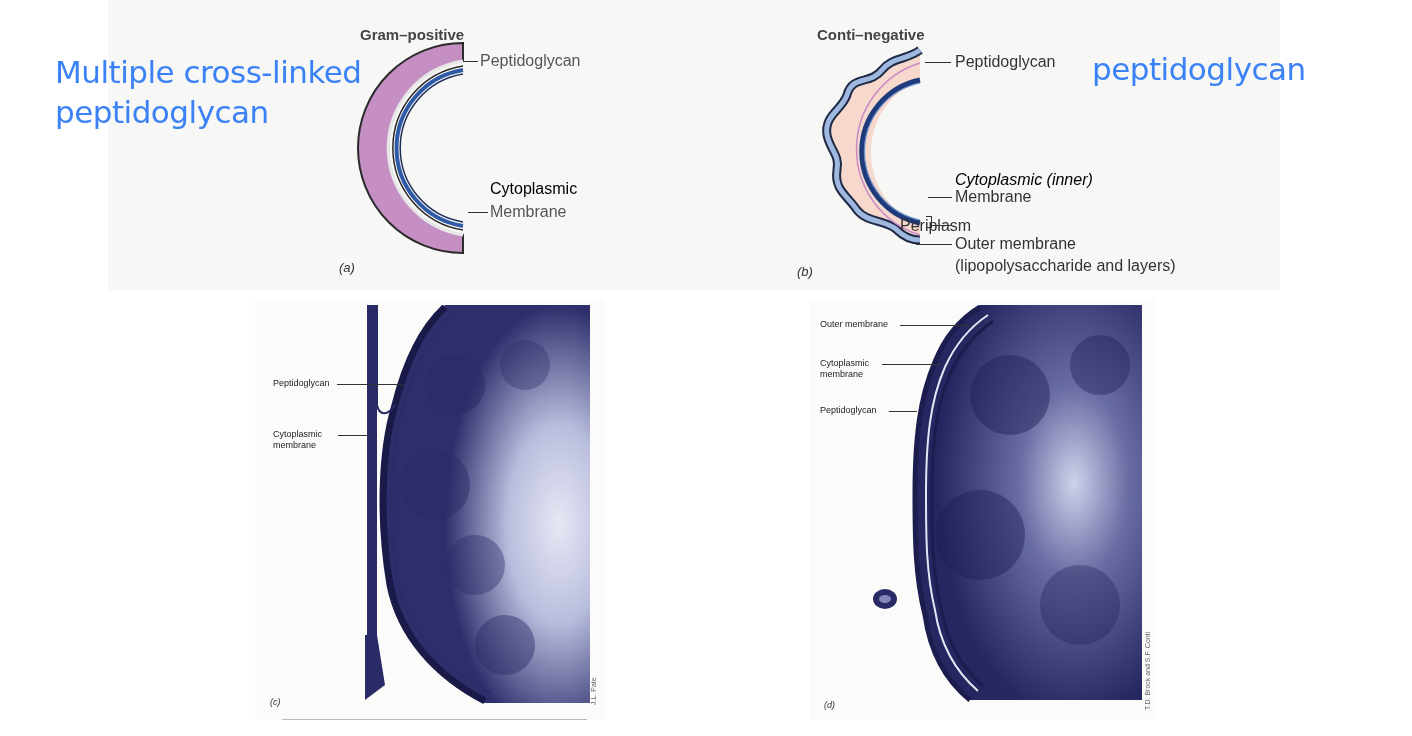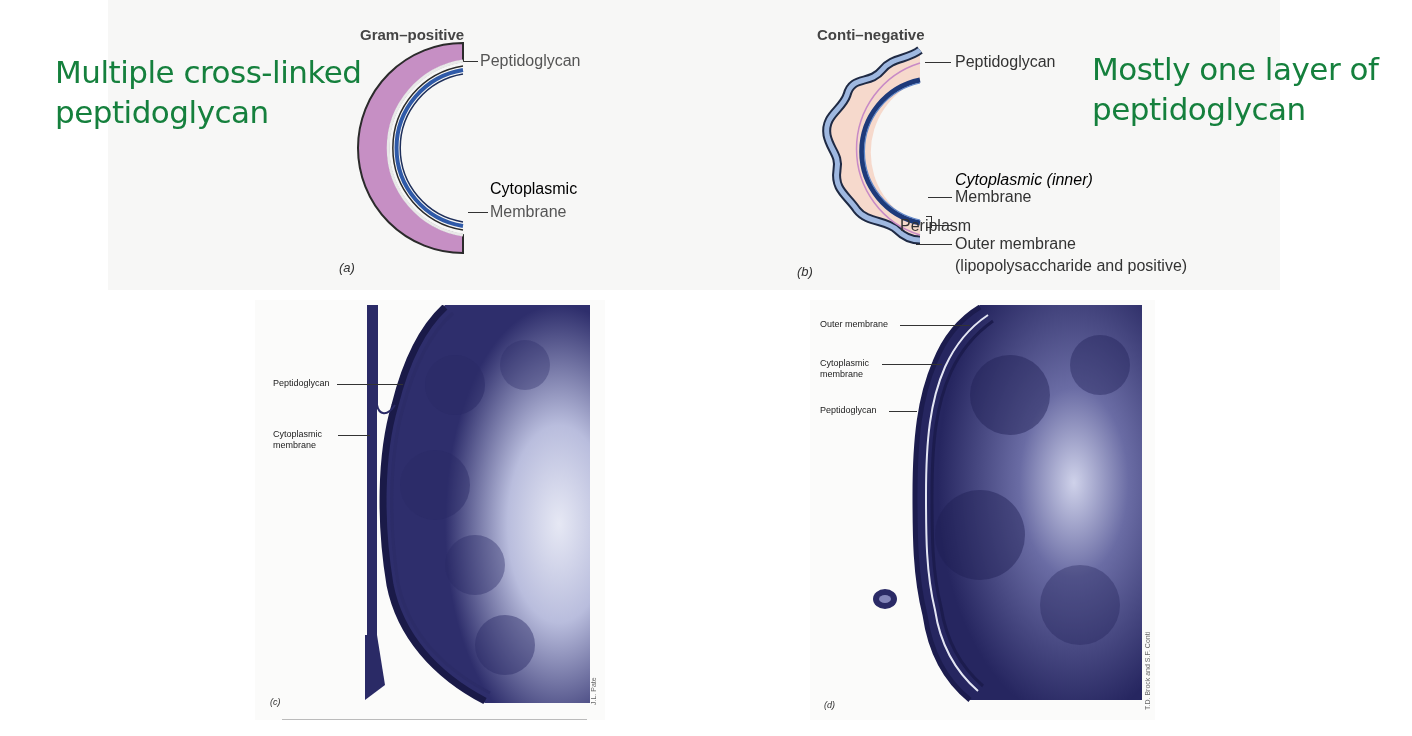--- a/index.html
+++ b/index.html
@@ -1,39 +1,38 @@
 <!DOCTYPE html>
 <html><head>
 <meta charset="utf-8">
 <style>
   html, body { margin: 0; padding: 0; background: #ffffff; }
   body { width: 1412px; height: 736px; position: relative; overflow: hidden; font-family: "Liberation Sans", sans-serif; }
   .abs { position: absolute; }
   .scan-strip { left: 108px; top: 0; width: 1172px; height: 290px; background: #f7f7f6; }
-  .slide-text { font-family: "DejaVu Sans", sans-serif; font-size: 31px; line-height: 40px; color: #15803d; letter-spacing: -0.5px; }
+  .slide-text { font-family: "DejaVu Sans", sans-serif; font-size: 31px; line-height: 40px; color: #3b82f6; letter-spacing: -0.5px; }
   .fig-title { font-family: "Liberation Sans", sans-serif; font-weight: bold; font-size: 15px; color: #444; }
   .fig-label { font-family: "Liberation Sans", sans-serif; font-size: 16px; color: #333; line-height: 18px; }
   .fig-label-dark { color: #000; }
   .panel-letter { font-family: "Liberation Sans", sans-serif; font-style: italic; font-size: 13px; color: #333; }
   .micro-label { font-family: "Liberation Sans", sans-serif; font-size: 9px; color: #222; line-height: 11px; }
   .credit { font-family: "Liberation Sans", sans-serif; font-size: 7px; color: #666; transform: rotate(-90deg); transform-origin: left top; white-space: nowrap; }
   .leader { background: #333; height: 1px; }
   .micro-bg { background: #fbfbfa; }
 </style>
 </head>
 <body>
 
 <div class="abs scan-strip"></div>
 
 <div class="abs slide-text" style="left:55px; top:52px;">
   <div>Multiple cross-linked</div>
   <div>peptidoglycan</div>
 </div>
 <div class="abs slide-text" style="left:1092px; top:49px;">
-  <div>Mostly one layer of</div>
   <div>peptidoglycan</div>
 </div>
 
 <div class="abs fig-title" style="left:360px; top:26px;">Gram–positive</div>
 <svg class="abs" style="left:355px; top:40px;" width="120" height="215" viewBox="0 0 120 215">
 
   <path d="M108,3 A105,105 0 0 0 108,213 L108,195 A88,88 0 0 1 108,21 Z" fill="#c68fc4" stroke="#2b2b2b" stroke-width="2"></path>
 
   <path d="M108,21 A88,88 0 0 0 108,195" fill="none" stroke="#e8e8e8" stroke-width="3"></path>
 
@@ -64,21 +63,21 @@
 <div class="abs leader" style="left:925px; top:62px; width:26px;"></div>
 <div class="abs fig-label" style="left:955px; top:53px;">Peptidoglycan</div>
 <div class="abs fig-label fig-label-dark" style="left:955px; top:171px;font-style:italic;">Cytoplasmic (inner)</div>
 <div class="abs leader" style="left:928px; top:197px; width:24px;"></div>
 <div class="abs fig-label" style="left:955px; top:188px;">Membrane</div>
 <div class="abs" style="left:926px; top:216px; width:5px; height:10px; border:1px solid #333; border-left:none;"></div>
 <div class="abs leader" style="left:932px; top:225px; width:20px;"></div>
 <div class="abs fig-label" style="left:900px; top:217px;">Periplasm</div>
 <div class="abs leader" style="left:916px; top:244px; width:36px;"></div>
 <div class="abs fig-label" style="left:955px; top:235px;">Outer membrane</div>
-<div class="abs fig-label" style="left:955px; top:257px;">(lipopolysaccharide and positive)</div>
+<div class="abs fig-label" style="left:955px; top:257px;">(lipopolysaccharide and layers)</div>
 <div class="abs panel-letter" style="left:797px; top:264px;">(b)</div>
 
 <div class="abs micro-bg" style="left:255px; top:300px; width:350px; height:420px;"></div>
 <svg class="abs" style="left:365px; top:305px;" width="225" height="400" viewBox="0 0 225 400">
   <defs>
     <radialGradient id="cg" cx="85%" cy="55%" r="55%">
       <stop offset="0%" stop-color="#e6e8f4"></stop>
       <stop offset="45%" stop-color="#b9bddd"></stop>
       <stop offset="100%" stop-color="#2e2e6c"></stop>
     </radialGradient>

